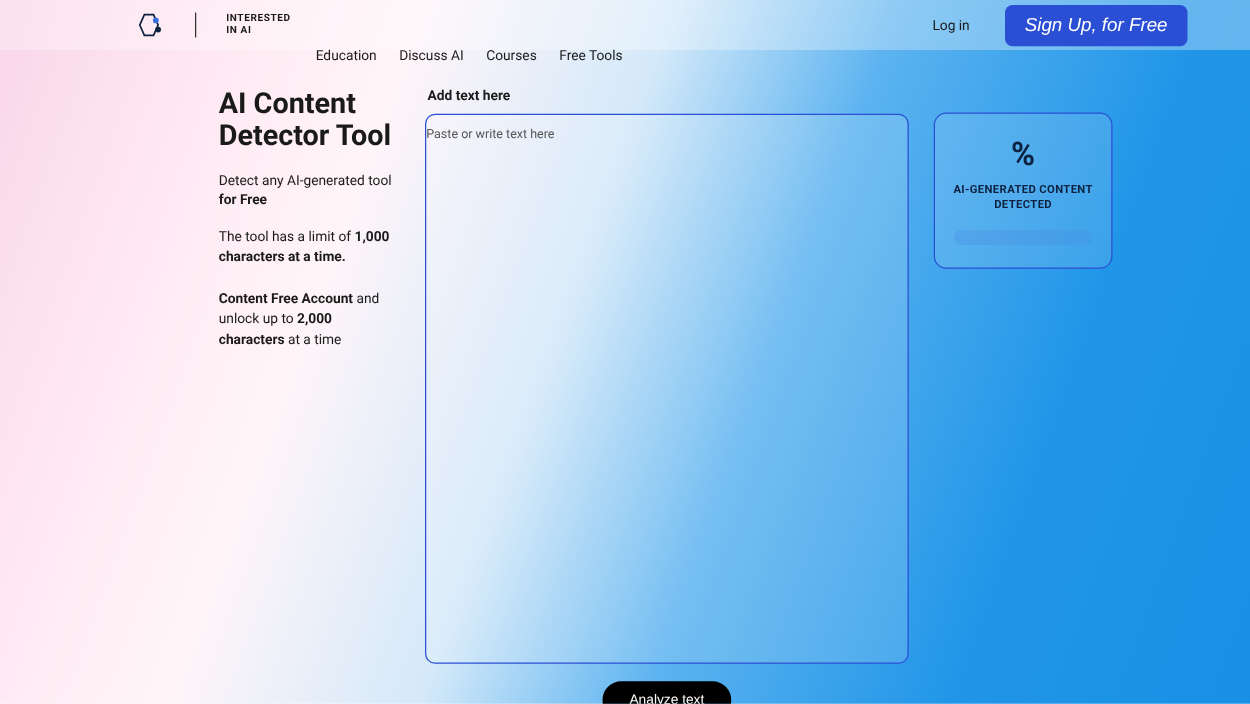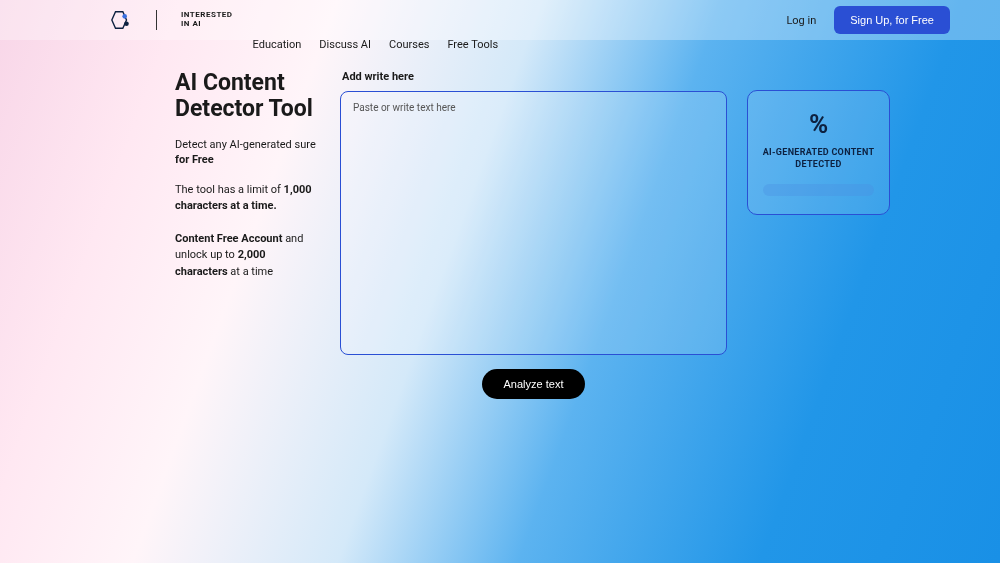--- a/index.html
+++ b/index.html
@@ -58,32 +58,33 @@
       font-size: 11px;
       color: #1a1a1a;
       cursor: pointer;
     }
     
     .nav-spacer { flex: 1; }
     
     .login-link {
       font-size: 11px;
       color: #1a1a1a;
-      margin-right: 18px;
+      margin-right: 28px;
       cursor: pointer;
     }
     
     .signup-btn {
       background: #2a4fd4;
       color: #fff;
       border: none;
       border-radius: 6px;
       padding: 8px 16px;
-      font-size: 11px;
-      cursor: pointer;
+      font-size: 15px;
+      cursor: pointer;
+      font-style: italic;
     }
     
     .main-content {
       display: flex;
       padding: 30px 110px 0 175px;
       gap: 20px;
     }
     
     .left-col {
       width: 145px;
@@ -139,25 +140,25 @@
       font-size: 11px;
       font-weight: 700;
       color: #1a1a1a;
       margin-bottom: 8px;
       align-self: flex-start;
       margin-left: 2px;
     }
     
     .text-input {
       width: 100%;
-      height: 264px;
+      height: 440px;
       border: 1px solid #2a4fd4;
       border-radius: 8px;
       background: rgba(255,255,255,0.15);
-      padding: 10px 12px;
+      padding: 10px 0;
       font-size: 10px;
       color: #333;
       resize: none;
       outline: none;
       font-family: inherit;
     }
     .text-input::placeholder { color: #555; }
     
     .analyze-btn {
       margin-top: 14px;
@@ -236,32 +237,32 @@
   </div>
   <div class="nav-spacer"></div>
   <span class="login-link">Log in</span>
   <button class="signup-btn">Sign Up, for Free</button>
 </div>
 
 <div class="main-content">
   <div class="left-col">
     <h1 class="page-title">AI Content Detector Tool</h1>
     <p class="subtitle">
-      <span>Detect any AI-generated sure </span><span class="bold">for Free</span>
+      <span>Detect any AI-generated tool </span><span class="bold">for Free</span>
     </p>
     <p class="limit-text">
       <span>The tool has a limit of </span><span class="bold">1,000 characters at a time.</span>
     </p>
     <p class="create-text">
       <span class="bold">Content Free Account</span><span> and unlock up to </span><span class="bold">2,000 characters</span><span> at a time</span>
     </p>
   </div>
 
   <div class="center-col">
-    <div class="input-label">Add write here</div>
+    <div class="input-label">Add text here</div>
     <textarea class="text-input" placeholder="Paste or write text here" style=""></textarea>
     <button class="analyze-btn">Analyze text</button>
   </div>
 
   <div class="right-col">
     <div class="result-box">
       <div class="percent-symbol">%</div>
       <div class="result-label">AI-GENERATED CONTENT DETECTED</div>
       <div class="progress-bar"></div>
     </div>

